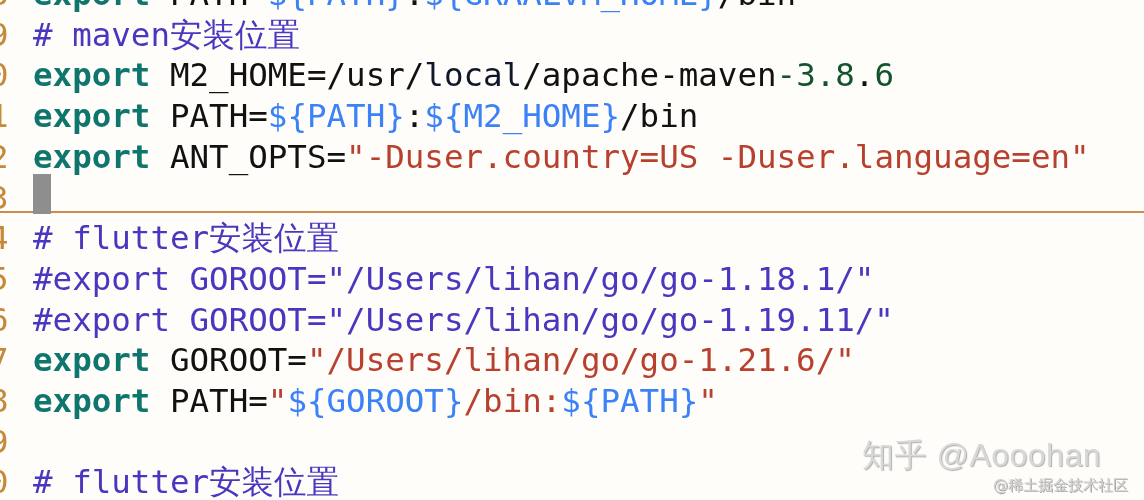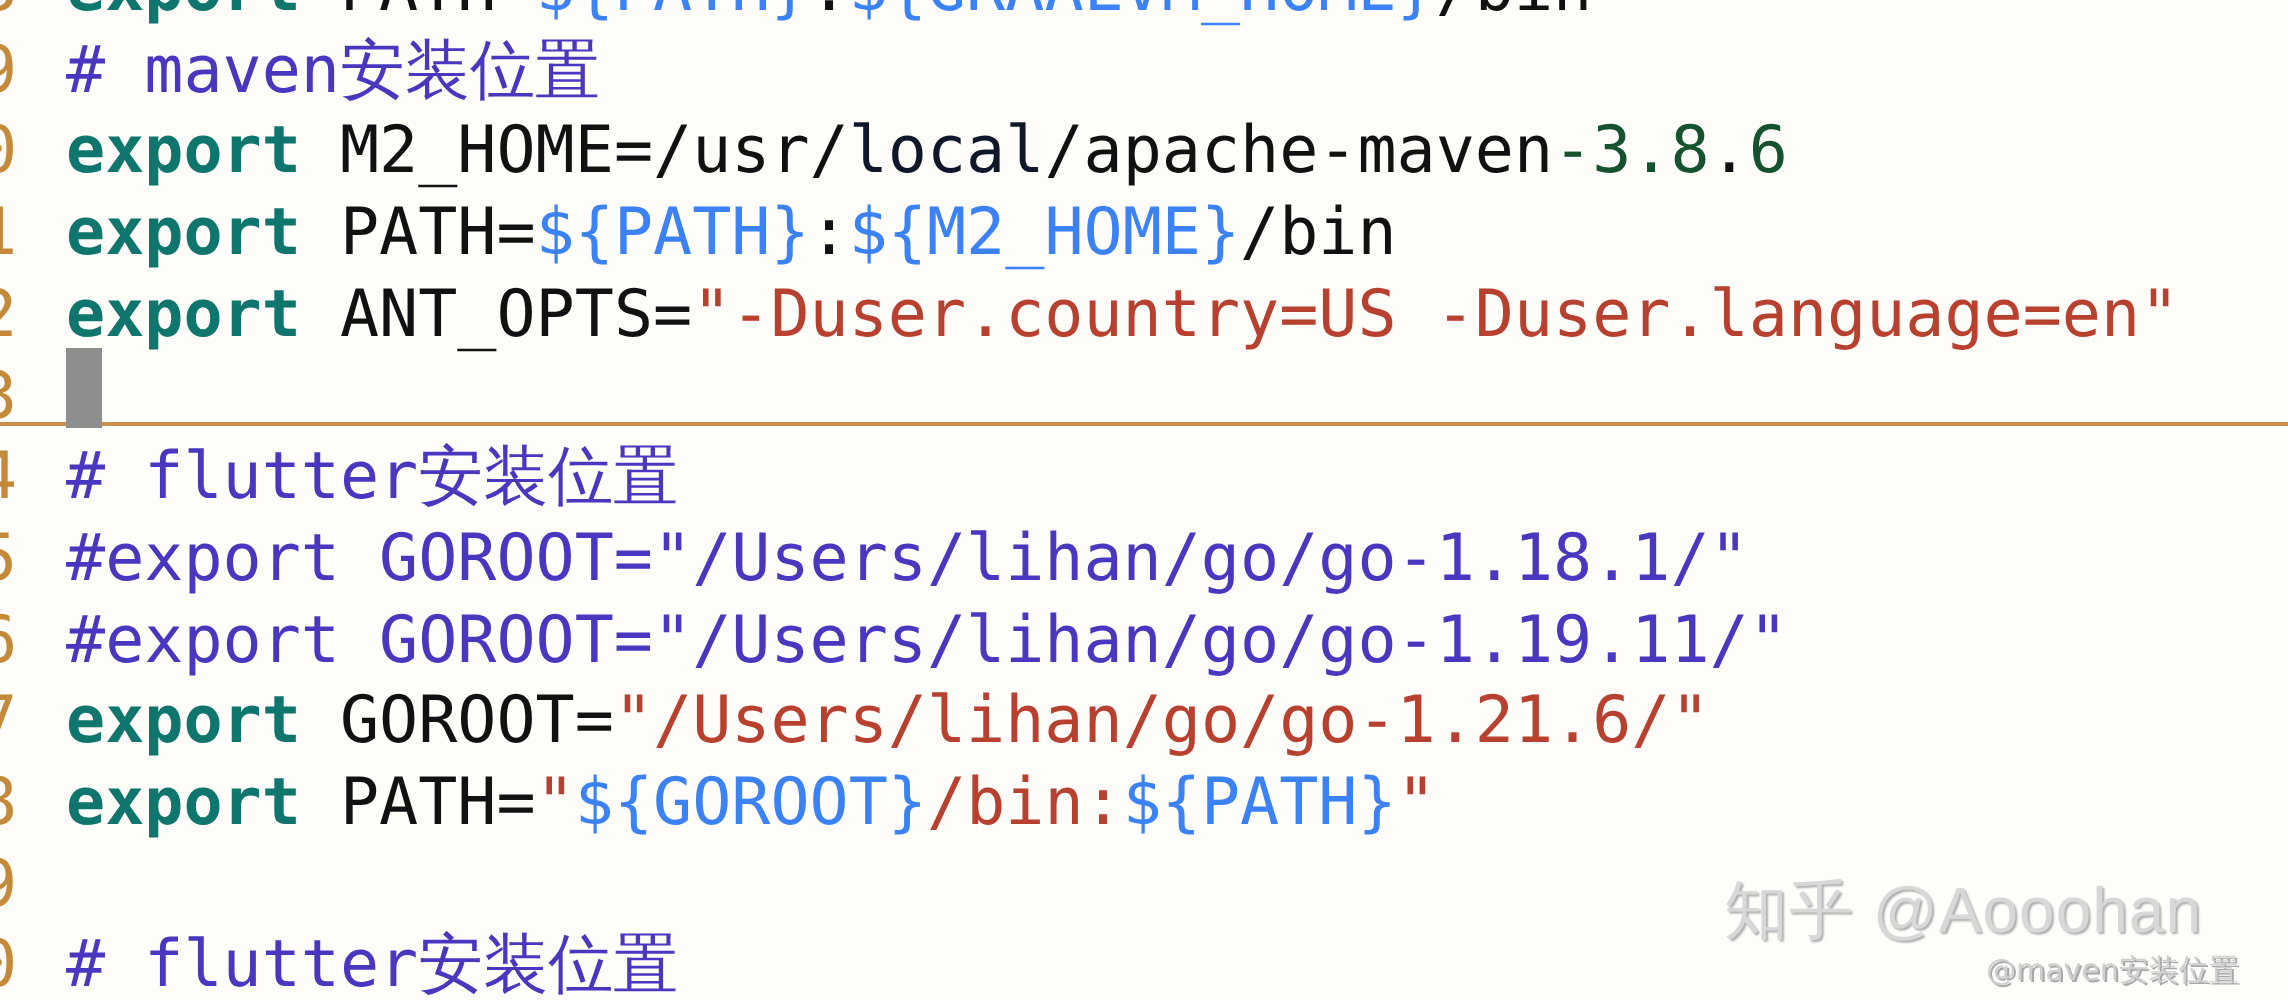--- a/index.html
+++ b/index.html
@@ -96,14 +96,14 @@
       <div class="line" style="top: 258.9px;"><span class="ln">5</span><span class="code"><span class="cm">#export GOROOT="/Users/lihan/go/go-1.18.1/"</span></span></div>
       <div class="line" style="top: 299.6px;"><span class="ln">6</span><span class="code"><span class="cm">#export GOROOT="/Users/lihan/go/go-1.19.11/"</span></span></div>
       <div class="line" style="top: 340.3px;"><span class="ln">7</span><span class="code"><span class="kw">export</span><span> GOROOT=</span><span class="str">"/Users/lihan/go/go-1.21.6/"</span></span></div>
       <div class="line" style="top: 381px;"><span class="ln">8</span><span class="code"><span class="kw">export</span><span> PATH=</span><span class="str">"</span><span class="var">${GOROOT}</span><span class="str">/bin:</span><span class="var">${PATH}</span><span class="str">"</span></span></div>
       <div class="line" style="top: 421.7px;"><span class="ln">9</span><span class="code"></span></div>
       <div class="line" style="top: 462.4px;"><span class="ln">0</span><span class="code"><span class="cm"># flutter安装位置</span></span></div>
     </div>
   <div class="cursorline"></div>
   <div class="cursor"></div>
   <div class="watermark">知乎 @Aooohan</div>
-  <div class="watermark2">@maven安装位置</div>
+  <div class="watermark2">@稀土掘金技术社区</div>
 </div>
 
 </body></html>

